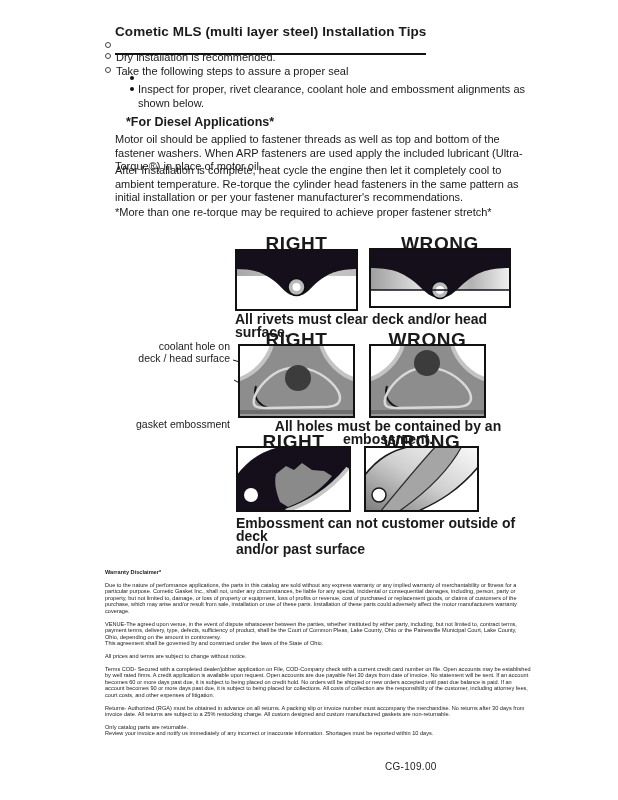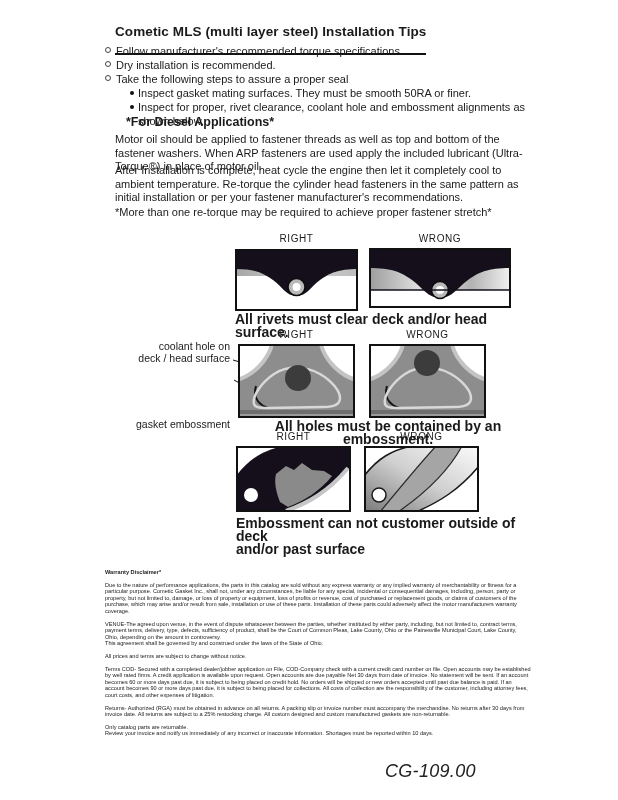--- a/index.html
+++ b/index.html
@@ -18,55 +18,53 @@
     width:4px;height:4px;border:1px solid #444;border-radius:50%;
     display:inline-block;margin-right:5px;flex:0 0 auto;position:relative;top:-2px;
   }
   .b-dot{
     width:4px;height:4px;background:#111;border-radius:50%;
     display:inline-block;margin-right:4px;flex:0 0 auto;position:relative;top:-2px;
   }
   .sub{margin-left:25px;}
   .h2{font-size:12.5px;font-weight:bold;}
   .para{font-size:11px;line-height:13.5px;}
-  .figlabel{font-size:10px;font-weight:400;letter-spacing:0.6px;text-align:center;}
+  .figlabel{font-size:19px;font-weight:700;letter-spacing:0.6px;text-align:center;}
   .caption{font-size:14px;font-weight:bold;line-height:13px;}
   .ann{font-size:10.5px;line-height:12px;text-align:right;}
   .warranty{font-size:5.6px;line-height:6.6px;color:#222;}
   .warranty p{margin:0 0 6px 0;}
   .warranty p.tight{margin:0;}
   .warranty .whead{font-weight:bold;margin-bottom:6px;}
-  .pagenum{font-size:18px;color:#222;letter-spacing:0.3px;font-style:italic;}
+  .pagenum{font-size:10px;color:#222;letter-spacing:0.3px;}
   svg{display:block;}
 </style>
 </head>
 <body>
 
 <div class="page">
 
   <div class="abs" style="left:115px;top:22px;">
     <span class="title">Cometic MLS (multi layer steel) Installation Tips</span>
   </div>
 
   <div class="abs bullets" style="left:105px;top:44px;width:440px;">
     <div class="b-row">
       <span class="b-circ"></span>
-      <span>Follow manufacturer's recommended torque specifications.</span>
     </div>
     <div class="b-row">
       <span class="b-circ"></span>
       <span>Dry installation is recommended.</span>
     </div>
     <div class="b-row">
       <span class="b-circ"></span>
       <span>Take the following steps to assure a proper seal</span>
     </div>
     <div class="b-row sub">
       <span class="b-dot"></span>
-      <span>Inspect gasket mating surfaces.  They must be smooth 50RA or finer.</span>
     </div>
     <div class="b-row sub">
       <span class="b-dot"></span>
       <span>Inspect for proper, rivet clearance, coolant hole and embossment alignments as shown below.</span>
     </div>
   </div>
 
   <div class="abs h2" style="left:115px;top:115px;margin-left:11px;">*For Diesel Applications*</div>
   <div class="abs para" style="left:115px;top:164px;width:412px;">After Installation is complete, heat cycle the engine then let it completely cool to ambient temperature. Re-torque the cylinder head fasteners in the same pattern as initial installation or per your fastener manufacturer's recommendations.</div>
   <div class="abs para" style="left:115px;top:133px;width:412px;">Motor oil should be applied to fastener threads as well as top and bottom of the fastener washers. When ARP fasteners are used apply the included lubricant (Ultra-Torque®) in place of motor oil.</div>

